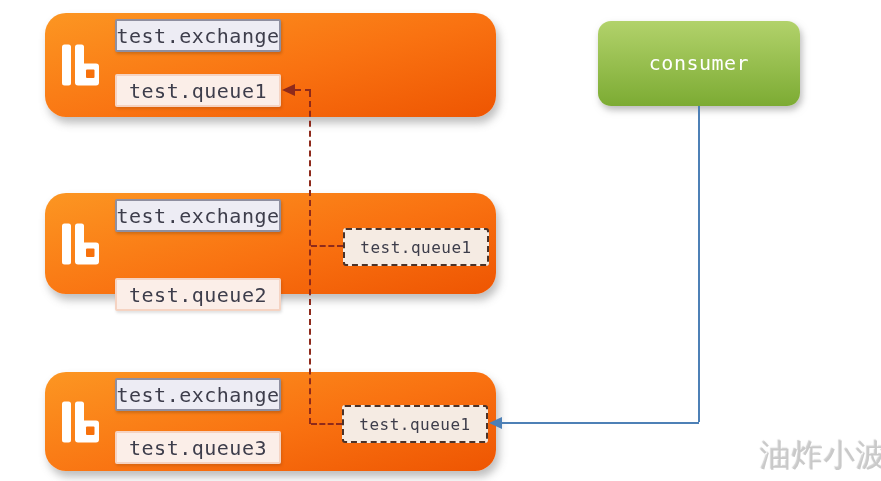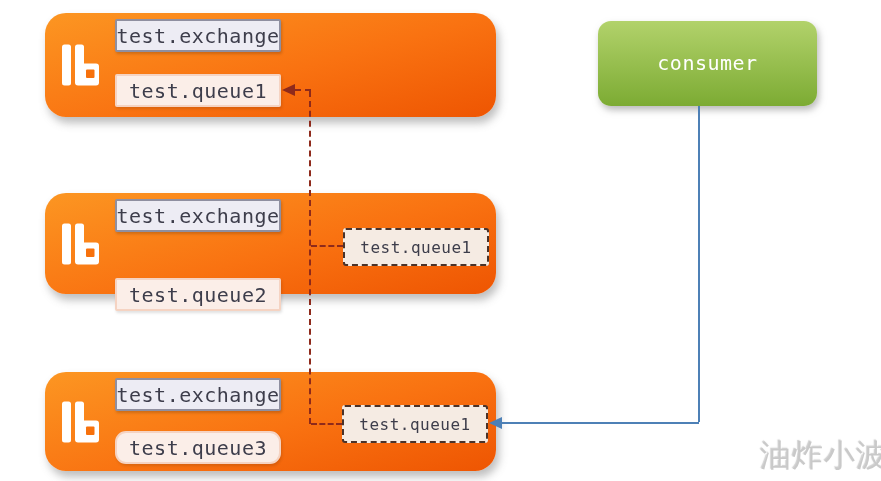--- a/index.html
+++ b/index.html
@@ -28,32 +28,32 @@
 
   .label{position:absolute;left:70px;width:166px;height:33px;border-radius:2px;
          display:flex;align-items:center;justify-content:center;
          font-size:20px;color:var(--text-dark);letter-spacing:0.5px;white-space:nowrap;}
   .label.exchange{top:6px;background:var(--exchange-bg);border:2px solid var(--exchange-border);
                   box-shadow:1px 2px 3px rgba(0,0,0,0.18);}
   .label.queue{background:var(--queue-bg);border:2px solid var(--queue-border);
                box-shadow:1px 2px 3px rgba(0,0,0,0.12);}
   .broker-1 .label.queue{top:61px;}
   .broker-2 .label.queue{top:57px;margin-top:28px;}
-  .broker-3 .label.queue{top:59px;border-radius:11px;}
+  .broker-3 .label.queue{top:59px;}
 
   
   .ghost{position:absolute;width:146px;height:38px;border-radius:3px;
          background:var(--ghost-bg);border:2px dashed var(--ghost-border);
          display:flex;align-items:center;justify-content:center;
          font-size:16px;color:var(--text-dark);letter-spacing:0.5px;z-index:6;}
   .ghost-2{left:343px;top:228px;}
   .ghost-3{left:342px;top:405px;}
 
   
-  .consumer{position:absolute;left:598px;top:21px;width:219px;height:85px;border-radius:13px;
+  .consumer{position:absolute;left:598px;top:21px;width:202px;height:85px;border-radius:13px;
             background:linear-gradient(180deg,var(--consumer-top) 0%,var(--consumer-bottom) 100%);
             box-shadow:2px 4px 7px rgba(130,130,130,0.55);
             display:flex;flex-direction:column;align-items:center;justify-content:center;
             color:#ffffff;font-size:20px;line-height:1.45;letter-spacing:0.5px;z-index:3;}
 
   
   .line{position:absolute;z-index:5;}
   .rdash-h{border-top:2px dashed var(--red-line);height:0;}
   .rdash-v{border-left:2px dashed var(--red-line);width:0;}
   .r-seg-top{left:295px;top:89px;width:16px;}

